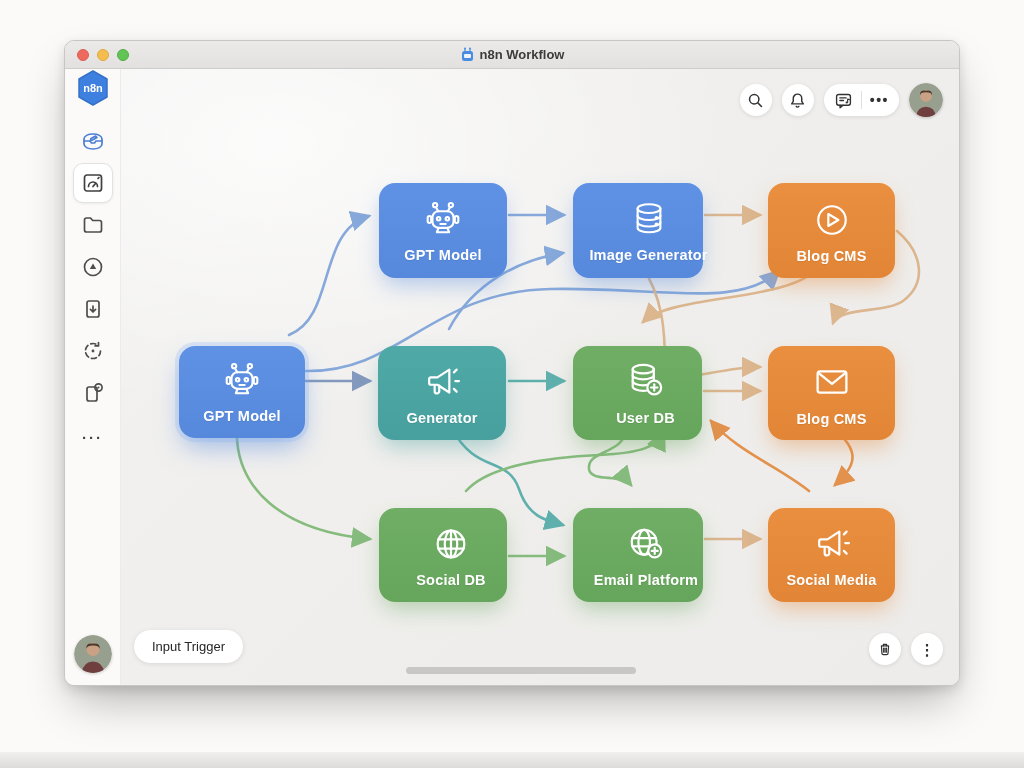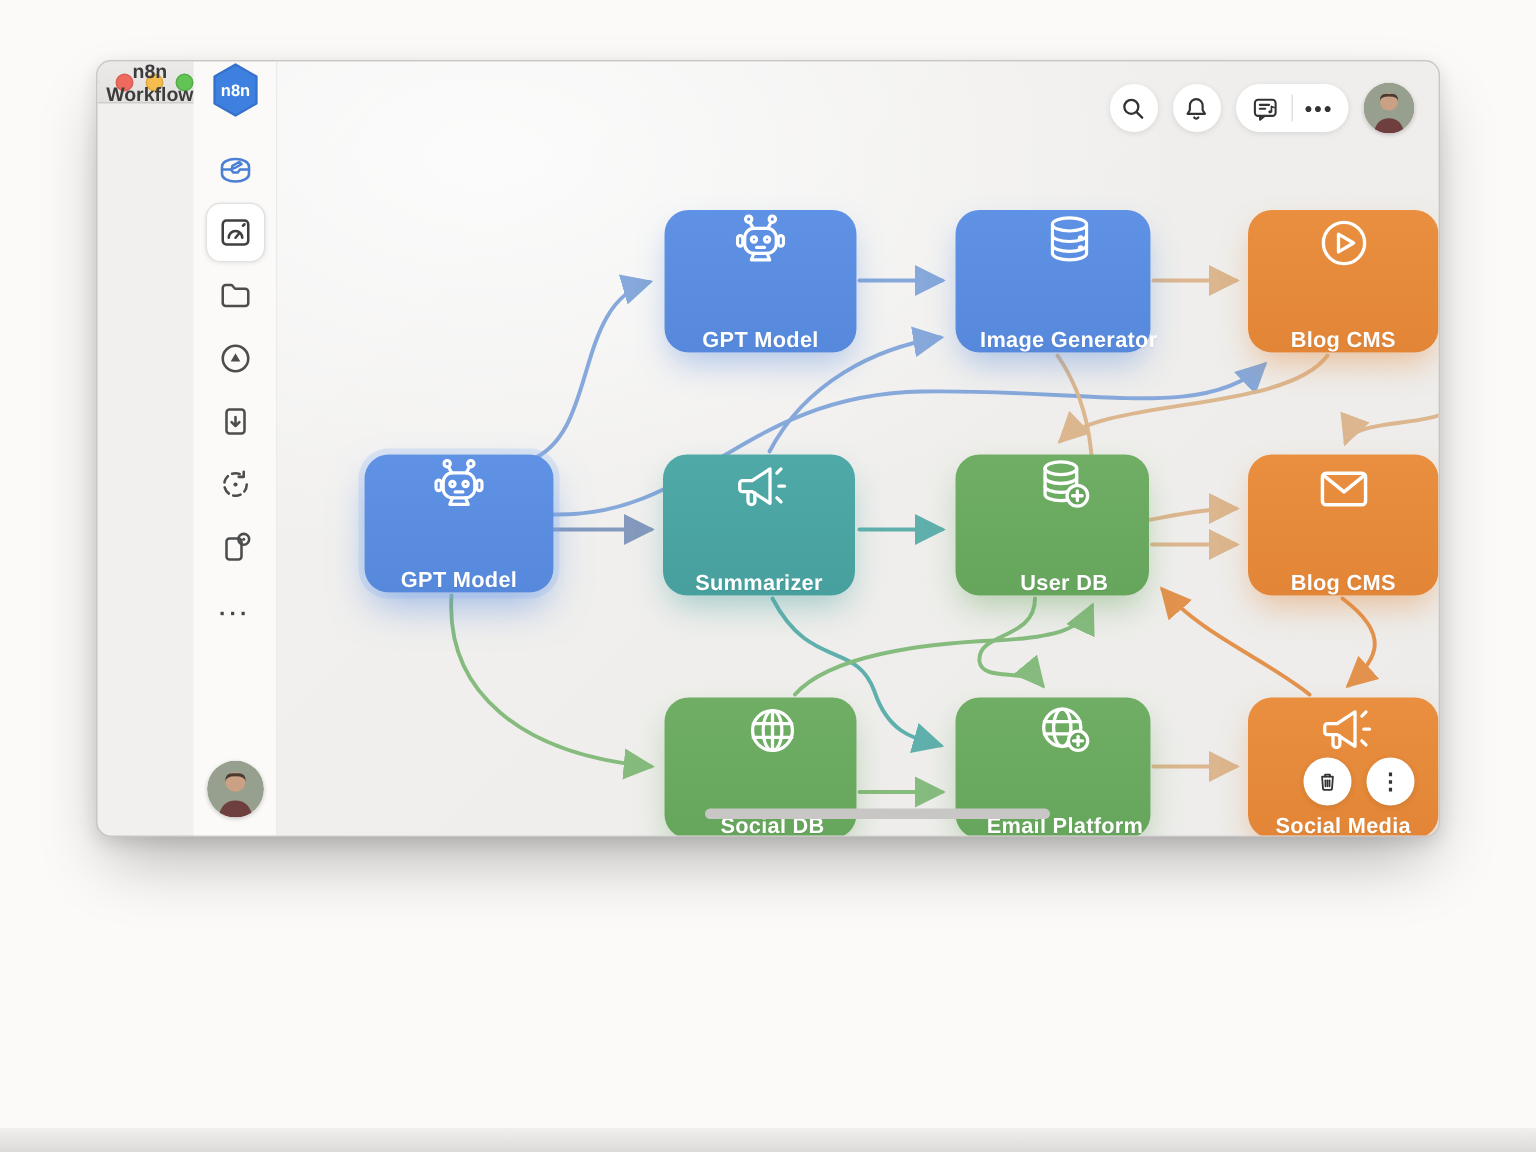--- a/index.html
+++ b/index.html
@@ -9,25 +9,25 @@
     background:#fbfaf9;
     position:relative;
     overflow:hidden;
   }
   .desk-edge {
     position:absolute; left:0; right:0; bottom:0; height:16px;
     background:linear-gradient(#f1efee,#dddbd9);
   }
   
   .window {
-    position:absolute; left:64px; top:40px; width:896px; height:518px;
+    position:absolute; left:64px; top:40px; width:896px; height:646px;
     background:#f1f0ef; border-radius:10px; border:1px solid #c7c6c5;
     box-shadow:0 22px 45px -8px rgba(0,0,0,.28), 0 4px 12px rgba(0,0,0,.12);
     overflow:hidden;
-    display:flex; flex-direction:row;
+    display:flex; flex-direction:column;
   }
   .titlebar {
     height:28px; flex:0 0 28px;
     background:linear-gradient(#eceae9,#e3e1e0);
     border-bottom:1px solid #cfcdcc;
     display:flex; align-items:center; position:relative;
   }
   .traffic { display:flex; gap:8px; margin-left:12px; }
   .light { width:12px; height:12px; border-radius:50%; }
   .light.red    { background:#ee6a5f; border:1px solid #d95f54; }
@@ -74,22 +74,22 @@
     position:relative; flex:1; min-width:0;
     background:
       radial-gradient(720px 420px at 18% 12%, rgba(255,255,255,.75), rgba(255,255,255,0) 65%),
       linear-gradient(135deg,#f3f2f1 0%, #efeeec 55%, #edecea 100%);
   }
   .edges { position:absolute; left:0; top:0; width:840px; height:618px; }
 
   
   .node {
     position:absolute; border-radius:16px;
-    display:flex; flex-direction:column; align-items:center; justify-content:space-between;
-    gap:6px; color:#fff; cursor:pointer;
+    display:flex; flex-direction:column; align-items:center; justify-content:center;
+    gap:6px; color:#fff; cursor:pointer;margin-top:15px;
   }
   .node .nlabel { font-size:14.5px; font-weight:700; letter-spacing:.2px; text-shadow:0 1px 1px rgba(0,0,0,.08); white-space:nowrap; }
   .node.blue   { background:linear-gradient(180deg,#5f92e4,#5689dc); box-shadow:0 10px 22px -4px rgba(86,137,220,.45); }
   .node.teal   { background:linear-gradient(180deg,#4fa9a7,#47a09e); box-shadow:0 10px 22px -4px rgba(71,160,158,.45); }
   .node.green  { background:linear-gradient(180deg,#6fae64,#66a55c); box-shadow:0 10px 22px -4px rgba(102,165,92,.45);padding-left:16px; }
   .node.orange { background:linear-gradient(180deg,#e98f3f,#e28536); box-shadow:0 10px 22px -4px rgba(226,133,54,.45); }
   .node.glow   { box-shadow:0 0 0 4px rgba(140,180,245,.25), 0 12px 26px -4px rgba(86,137,220,.55); }
 
   
   .topbar { position:absolute; top:14px; right:16px; display:flex; align-items:center; gap:10px; }
@@ -324,21 +324,21 @@
       </div>
 
       <div class="node teal" style="left:257px;top:262px;width:128px;height:94px;">
         <svg width="44" height="44" viewBox="0 0 48 48" fill="none" stroke="#fff" stroke-width="2.4" stroke-linecap="round" stroke-linejoin="round">
           <path d="M12 19 h7 l13 -8.5 v25 L19 27 h-7 a2 2 0 0 1 -2 -2 v-4 a2 2 0 0 1 2 -2 z"></path>
           <path d="M16 27.5 v6.5 a2.5 2.5 0 0 0 5 0 v-6"></path>
           <line x1="37" y1="13.5" x2="40" y2="10.5"></line>
             <line x1="38.5" y1="23" x2="42.5" y2="23"></line>
             <line x1="37" y1="31.5" x2="40" y2="34.5"></line>
         </svg>
-        <span class="nlabel">Summarizer</span>
+        <span class="nlabel">Generator</span>
       </div>
 
       <div class="node green" style="left:452px;top:262px;width:129px;height:94px;">
         <svg width="44" height="44" viewBox="0 0 48 48" fill="none" stroke="#fff" stroke-width="2.4" stroke-linecap="round" stroke-linejoin="round">
           <ellipse cx="21" cy="10" rx="11.5" ry="4.6"></ellipse>
           <path d="M9.5 10 v19 c0 2.5 5.1 4.6 11.5 4.6 1.5 0 3 -.1 4.3 -.35 M32.5 10 v12"></path>
           <path d="M9.5 16.5 c0 2.5 5.1 4.6 11.5 4.6 s11.5 -2.1 11.5 -4.6"></path>
           <path d="M9.5 23 c0 2.5 5.1 4.6 11.5 4.6 2 0 3.9 -.2 5.5 -.55"></path>
           <circle cx="33" cy="30" r="7.5" fill="#66a55c"></circle>
           <line x1="33" y1="26.5" x2="33" y2="33.5"></line>
@@ -420,20 +420,21 @@
         <span class="avatar" style="width:34px;height:34px;">
           <svg width="34" height="34" viewBox="0 0 40 40">
             <circle cx="20" cy="20" r="20" fill="#97a08e"></circle>
             <circle cx="20" cy="15" r="7" fill="#caa184"></circle>
             <path d="M20 9 q-8 -1 -7 6 q0 -4 7 -4 q7 0 7 4 q1 -7 -7 -6" fill="#4a3a30"></path>
             <path d="M8 40 q2-12 12-12 q10 0 12 12 z" fill="#6e3f3e"></path>
           </svg>
         </span>
       </div>
 
+      <button class="input-trigger">Input Trigger</button>
 
       <div class="bottom-actions">
         <button class="circle-btn">
           <svg width="16" height="16" viewBox="0 0 20 20" fill="none" stroke="#333" stroke-width="1.5" stroke-linecap="round" stroke-linejoin="round">
             <path d="M5.5 6 h9 l-.7 9.5 a1.6 1.6 0 0 1 -1.6 1.5 h-4.4 a1.6 1.6 0 0 1 -1.6 -1.5 z"></path>
             <path d="M8 6 V4.2 h4 V6"></path>
             <line x1="8.3" y1="9" x2="8.3" y2="14"></line>
               <line x1="10" y1="9" x2="10" y2="14"></line>
               <line x1="11.7" y1="9" x2="11.7" y2="14"></line>
           </svg>

